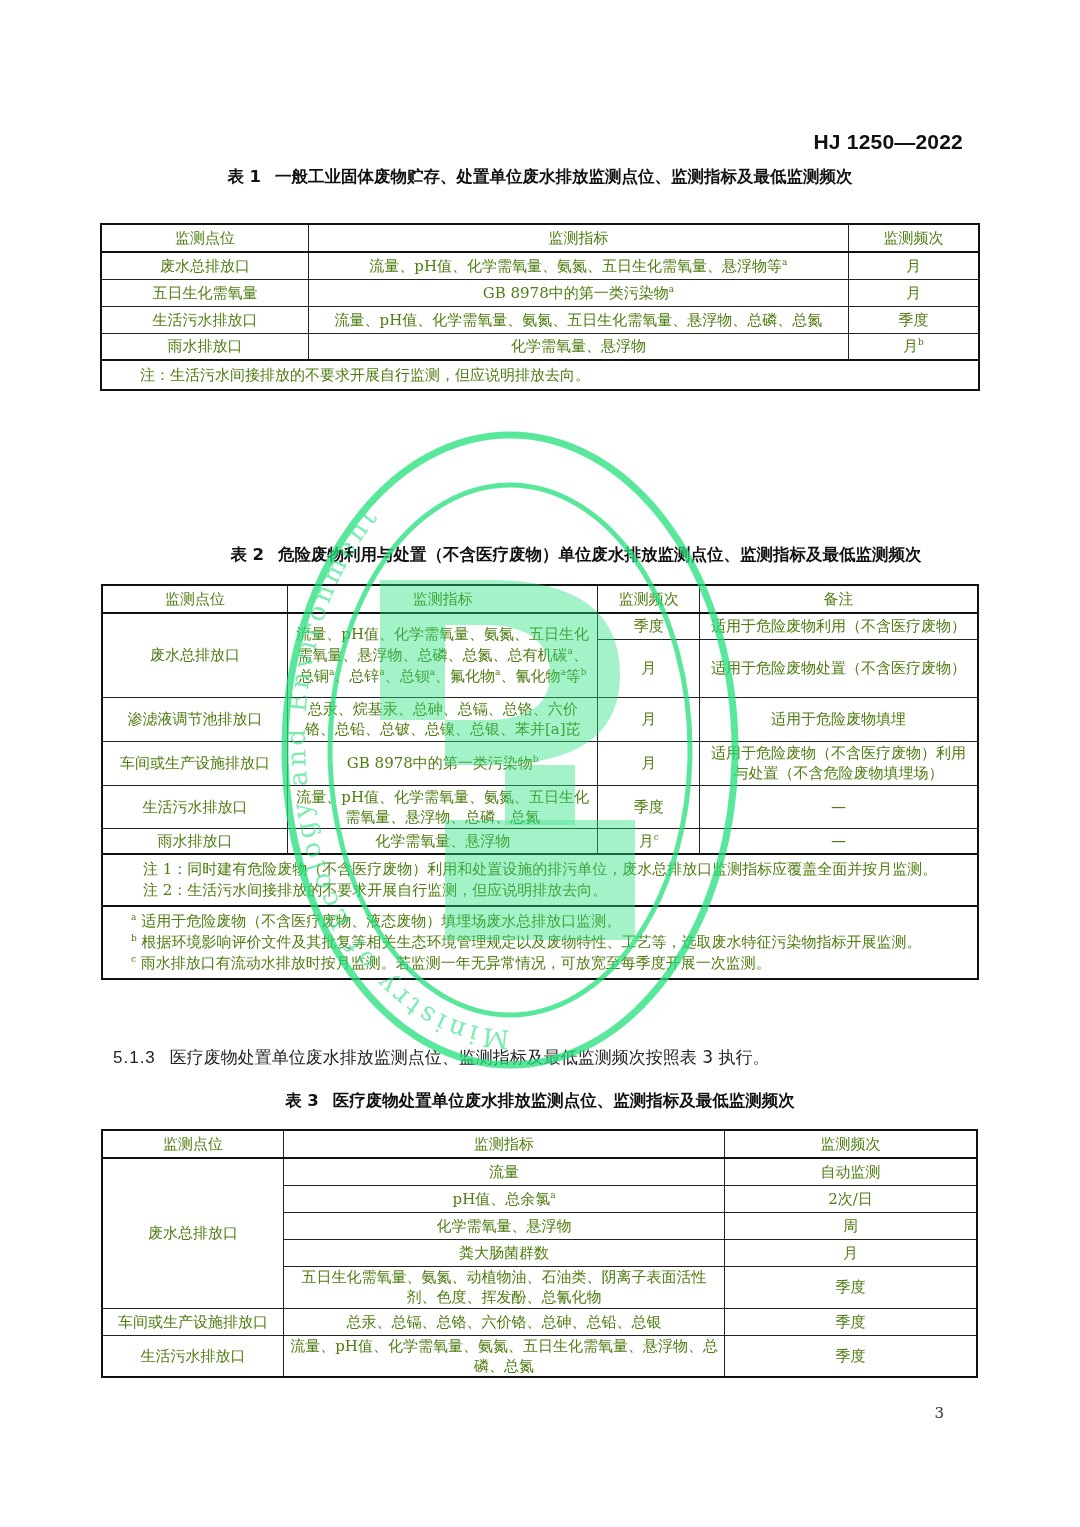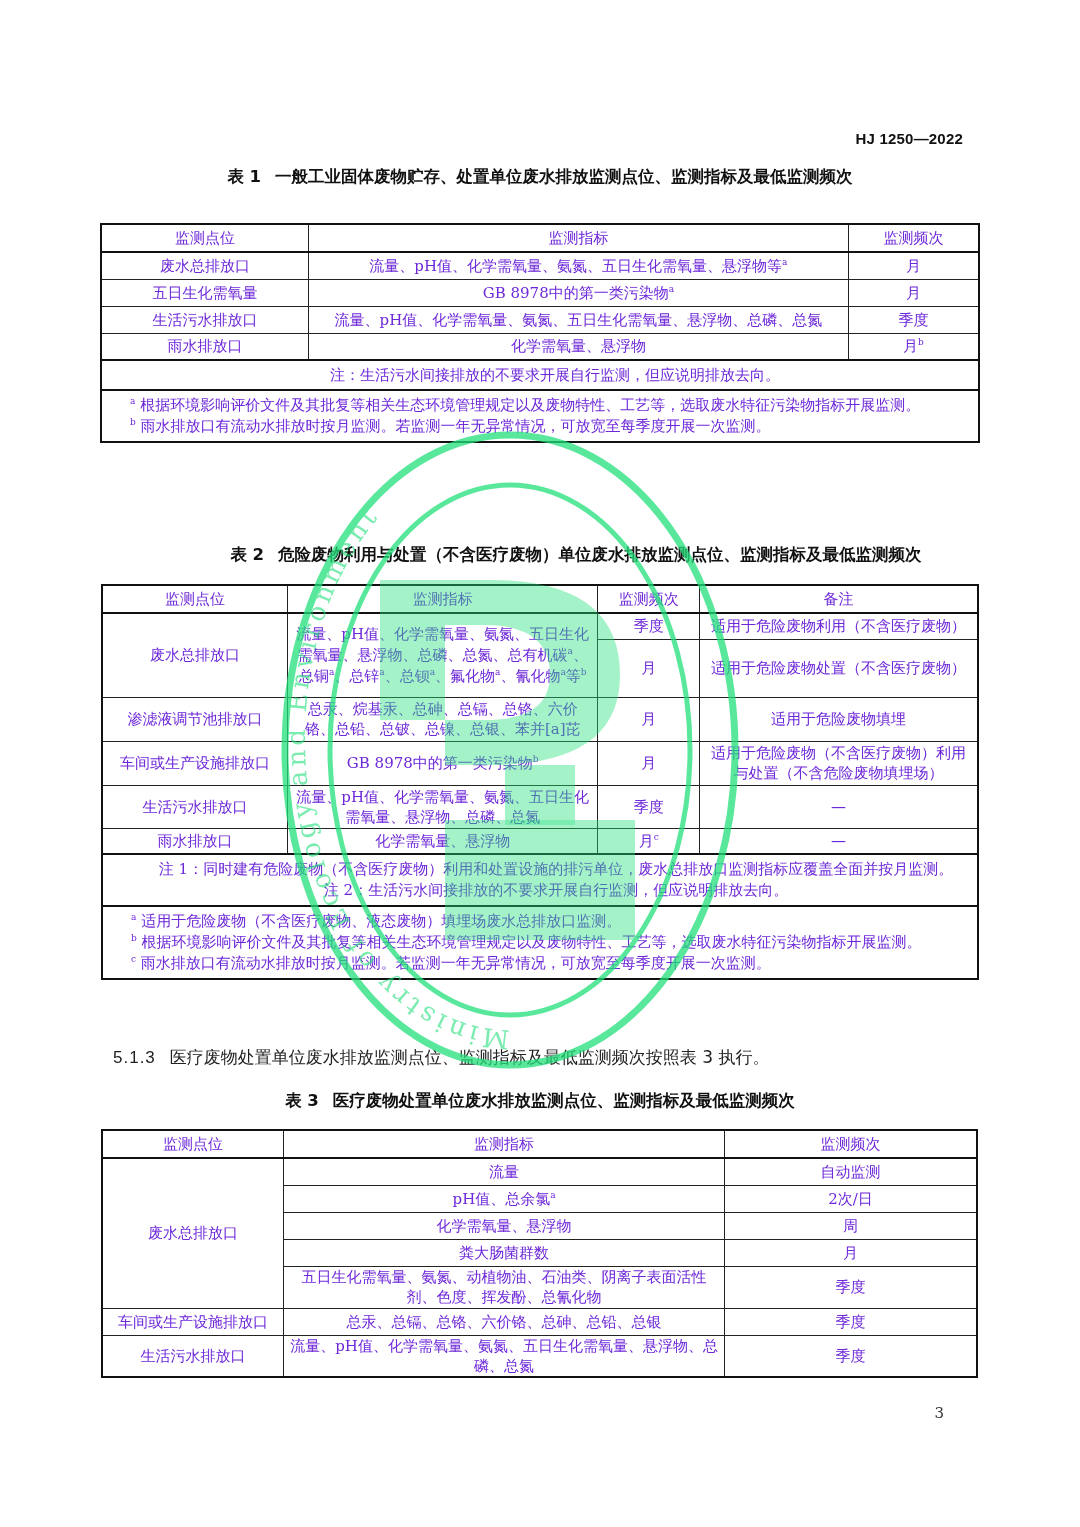--- a/index.html
+++ b/index.html
@@ -1,33 +1,33 @@
 <!DOCTYPE html>
 <html><head>
 <meta charset="utf-8">
 <style>
   html, body { margin: 0; padding: 0; background: #ffffff; }
   body { width: 1080px; height: 1527px; position: relative; overflow: hidden;
          font-family: "DejaVu Serif", "Liberation Serif", serif; color: #222; }
   .page { position: absolute; left: 0; top: 0; width: 1080px; height: 1527px; }
   .std-code { position: absolute; right: 117px; top: 130px; font-family: "Liberation Sans", sans-serif;
-              font-weight: bold; font-size: 15px; color: #111; letter-spacing: 0.2px; }
+              font-weight: bold; font-size: 21px; color: #111; letter-spacing: 0.2px; }
   .caption { position: absolute; left: 0; width: 1080px; text-align: center;
              font-family: "DejaVu Sans", sans-serif; font-weight: bold; font-size: 16.5px; color: #111; }
   .caption .num { margin-right: 14px; }
   .para { position: absolute; left: 113px; width: 860px; font-size: 17px; line-height: 28px; color: #222;
           font-family: "DejaVu Sans", sans-serif; }
   .para .secnum { font-family: "Liberation Sans", sans-serif; margin-right: 14px; letter-spacing: 1px; }
-  table { position: absolute; border-collapse: collapse; border: 2.5px solid #111; font-size: 15px; color: #6d28d9; }
+  table { position: absolute; border-collapse: collapse; border: 2.5px solid #111; font-size: 15px; color: #4d7c0f; }
   td, th { border: 1.2px solid #222; text-align: center; vertical-align: middle; padding: 0 5px; font-weight: normal;
            line-height: 20px; }
   th { height: 26px; }
   .hdr-row th { border-bottom: 2.5px solid #111; }
   .left { text-align: center; }
-  .note-cell { text-align: center; padding: 4px 8px 4px 40px; border-top: 2.5px solid #111; }
+  .note-cell { text-align: left; padding: 4px 8px 4px 40px; border-top: 2.5px solid #111; }
   .fn-cell { text-align: left; padding: 4px 8px 4px 38px; border-top: 2.5px solid #111; line-height: 21px; }
   .fn-line { text-indent: -10px; }
   sup { font-size: 9px; vertical-align: super; line-height: 0; }
   .watermark { position: absolute; left: 260px; top: 420px; width: 500px; height: 660px; pointer-events: none; opacity: 0.75; }
   .page-num { position: absolute; right: 136px; top: 1404px; font-size: 15px; color: #333; }
   .dash { font-family: "DejaVu Sans", sans-serif; }
 </style>
 </head>
 <body>
 
@@ -66,26 +66,20 @@
       <td class="left">流量、pH值、化学需氧量、氨氮、五日生化需氧量、悬浮物、总磷、总氮</td>
       <td>季度</td>
     </tr>
     <tr style="height:27px">
       <td>雨水排放口</td>
       <td class="left">化学需氧量、悬浮物</td>
       <td><span>月</span><sup>b</sup></td>
     </tr>
     <tr style="height:30px">
       <td colspan="3" class="note-cell" style="padding-left:38px;">注：生活污水间接排放的不要求开展自行监测，但应说明排放去向。</td>
-    </tr>
-    <tr>
-      <td colspan="3" class="fn-cell" style="padding-left:38px;">
-        <div class="fn-line"><sup>a</sup> <span>根据环境影响评价文件及其批复等相关生态环境管理规定以及废物特性、工艺等，选取废水特征污染物指标开展监测。</span></div>
-        <div class="fn-line"><sup>b</sup> <span>雨水排放口有流动水排放时按月监测。若监测一年无异常情况，可放宽至每季度开展一次监测。</span></div>
-      </td>
     </tr>
   </tbody>
     </table>
 
 
   <div class="caption" style="top:544px;margin-left:36px;">
     <span class="num">表 2</span><span>危险废物利用与处置（不含医疗废物）单位废水排放监测点位、监测指标及最低监测频次</span>
   </div>
 
   <table style="left:101px; top:584px; width:878px;">

